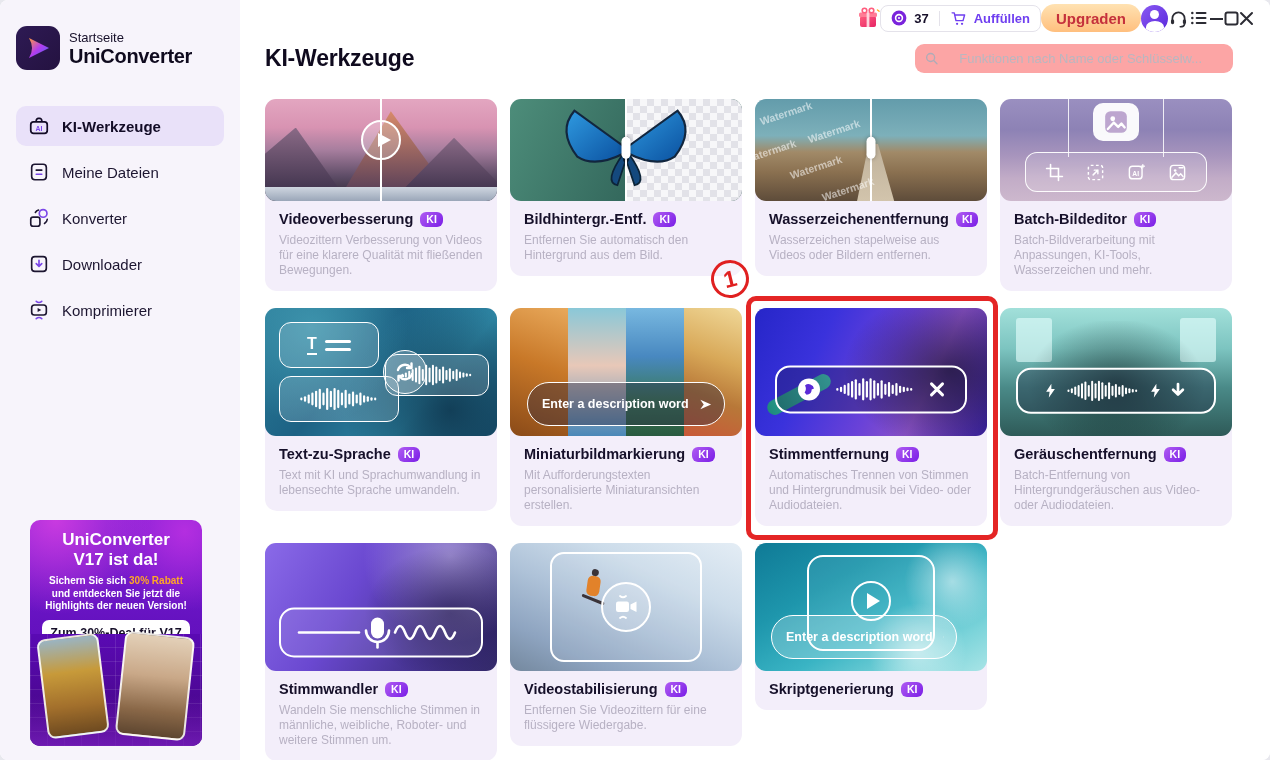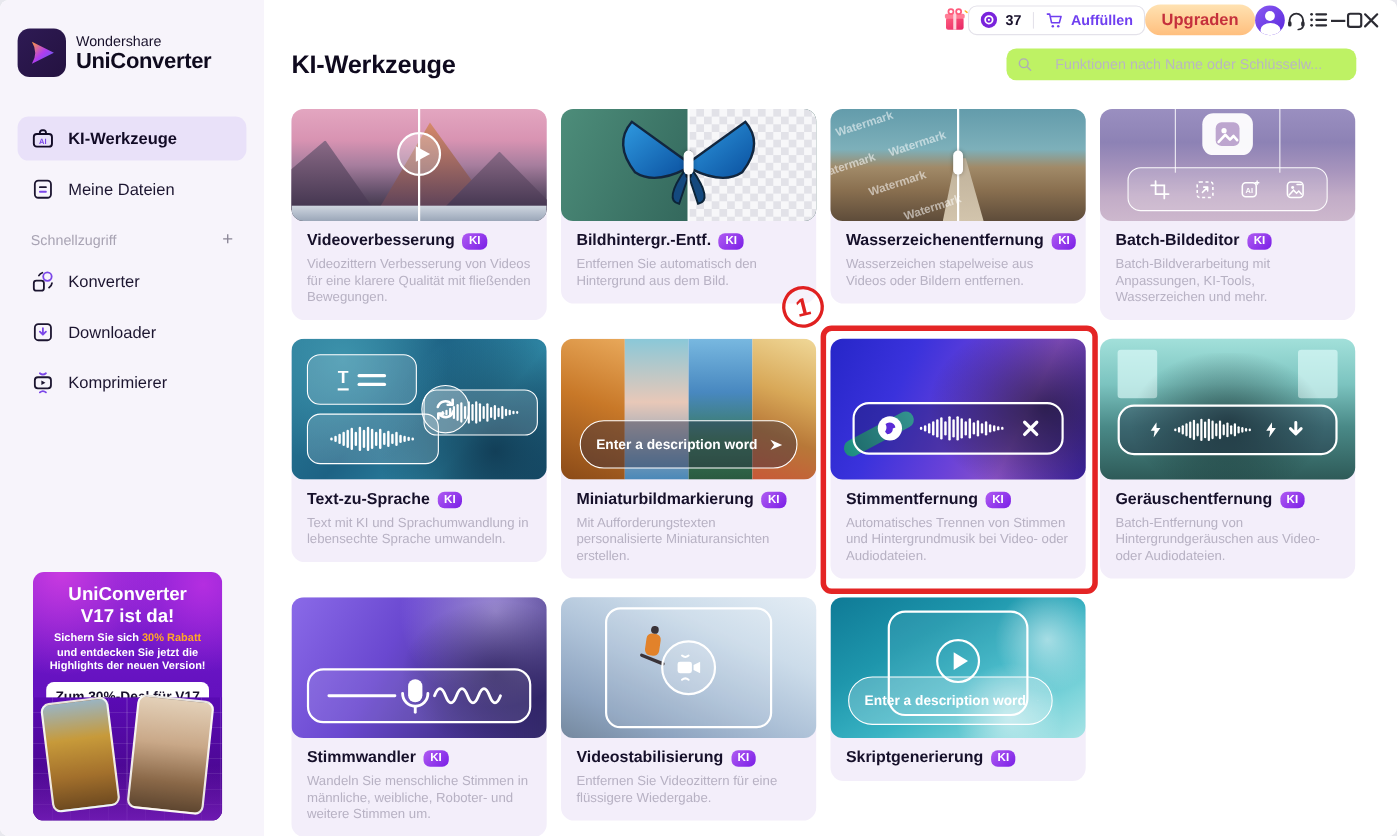--- a/index.html
+++ b/index.html
@@ -45,21 +45,21 @@
   .tb-pill .refill { font-size:13px; font-weight:800; color:#6f3ff0; }
   .upgrade { height:28px; padding:0 15px; border-radius:14px; background:linear-gradient(180deg,#ffe2b2,#ffbf7e); color:#c5303c; font-size:15px; font-weight:800; display:flex; align-items:center; cursor:pointer;text-align:center; }
   .avatar { width:27px; height:27px; border-radius:50%; background:linear-gradient(135deg,#8a5af2,#5a28dc); position:relative; overflow:hidden; cursor:pointer; }
   .avatar .head { position:absolute; left:9px; top:5px; width:9px; height:9px; border-radius:50%; background:#fff; }
   .avatar .body { position:absolute; left:4.5px; top:16px; width:18px; height:12px; border-radius:50% 50% 0 0; background:#fff; }
   .winbtn { color:#2c2c34; cursor:pointer; display:flex; align-items:center; }
   .icon-btn { cursor:pointer; display:flex; align-items:center; }
 
   .header-row { display:flex; align-items:center; justify-content:space-between; padding:12px 37px 0 25px; }
   .page-title { font-size:23px; font-weight:800; color:#0f0a1e; letter-spacing:-0.2px; }
-  .search { width:318px; height:29px; background:#bef264; border-radius:9px; display:flex; align-items:center; padding:0 10px; gap:21px; }
+  .search { width:318px; height:29px; background:#fca5a5; border-radius:9px; display:flex; align-items:center; padding:0 10px; gap:21px; }
   .search input { border:none; outline:none; background:transparent; font-size:13px; color:#55515e; width:100%; font-family:"Liberation Sans",sans-serif; }
   .search input::placeholder { color:#b9b7c0; }
 
   
   .grid { margin:26px 0 0 25px; display:grid; grid-template-columns:repeat(4,232px); gap:17px 13px; align-items:start; }
   .cardwrap { position:relative; }
   .card { background:#f3eefa; border-radius:12px; cursor:pointer; }
   .thumb { width:232px; border-radius:11px; position:relative; overflow:hidden; }
   .h102 { height:102px; } .h128 { height:128px; }
   .cbody { padding:10px 14px 13px 14px; }
@@ -204,21 +204,21 @@
               <linearGradient id="lg1" x1="0" y1="0" x2="1" y2="1">
                 <stop offset="0" stop-color="#ff9a3c"></stop>
                 <stop offset=".5" stop-color="#b13cf0"></stop>
                 <stop offset="1" stop-color="#4a6af0"></stop>
               </linearGradient>
             </defs>
             <path d="M13 12 L33 22 L13 32 q6 -10 0 -20 Z" fill="url(#lg1)"></path>
           </svg>
       </div>
       <div class="brand-text">
-        <div class="b1">Wondershare</div>
+        <div class="b1">Startseite</div>
         <div class="b2">UniConverter</div>
       </div>
     </div>
 
     <div class="nav">
       <div class="nav-item active">
         <svg width="22" height="22" viewBox="0 0 24 24" fill="none">
             <rect x="3" y="7.5" width="18" height="12.5" rx="3" stroke="#120b26" stroke-width="1.9"></rect>
             <path d="M9 7.5 V6 a2.2 2.2 0 0 1 2.2 -2.2 h1.6 A2.2 2.2 0 0 1 15 6 v1.5" stroke="#120b26" stroke-width="1.9"></path>
             <text x="12" y="17" font-size="7.5" font-weight="bold" fill="#7b46e8" text-anchor="middle" font-family="Liberation Sans,sans-serif">AI</text>
@@ -227,24 +227,20 @@
       </div>
       <div class="nav-item">
         <svg width="22" height="22" viewBox="0 0 24 24" fill="none">
             <rect x="4" y="3.5" width="16" height="17" rx="3.5" stroke="#1c1530" stroke-width="1.8"></rect>
             <path d="M9 10 h6" stroke="#1c1530" stroke-width="1.8" stroke-linecap="round"></path>
             <path d="M9 14.5 h6" stroke="#7b46e8" stroke-width="1.8" stroke-linecap="round"></path>
           </svg>
         <span>Meine Dateien</span>
       </div>
 
-      <div class="nav-section">
-        <span>Schnellzugriff</span>
-        <span class="plus">+</span>
-      </div>
 
       <div class="nav-item">
         <svg width="22" height="22" viewBox="0 0 24 24" fill="none">
             <rect x="3" y="11" width="10" height="10" rx="2.5" stroke="#1c1530" stroke-width="1.8"></rect>
             <circle cx="16.5" cy="7" r="4.2" stroke="#7b46e8" stroke-width="1.8"></circle>
             <path d="M8 6 a6 6 0 0 1 3.5 -2.8" stroke="#1c1530" stroke-width="1.7" stroke-linecap="round"></path>
             <path d="M21 13.5 a6 6 0 0 1 -3 4.5" stroke="#1c1530" stroke-width="1.7" stroke-linecap="round"></path>
           </svg>
         <span>Konverter</span>
       </div>

